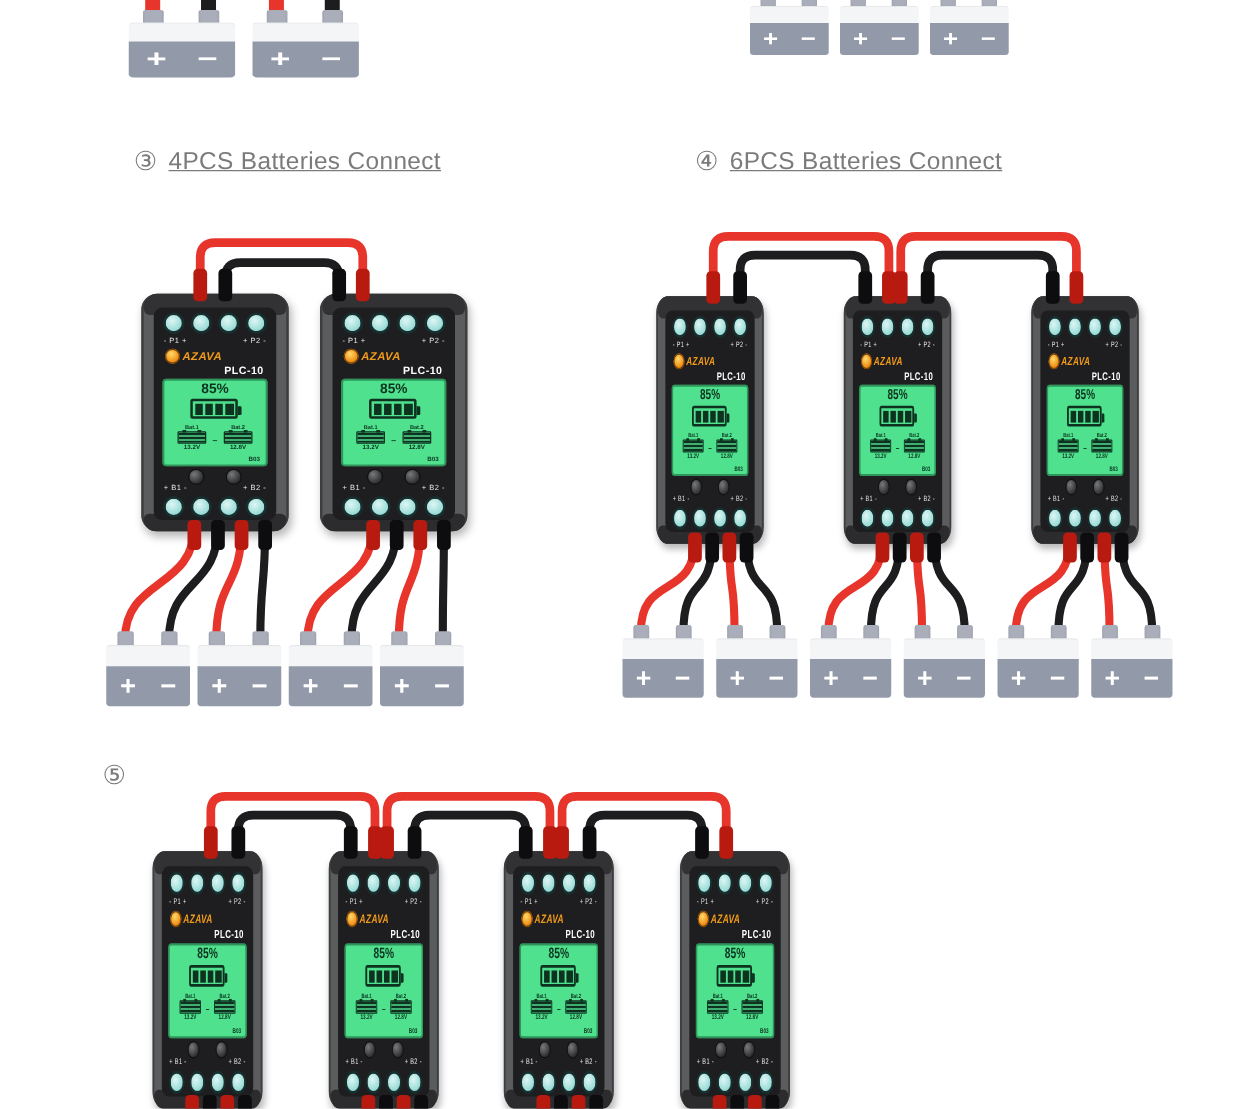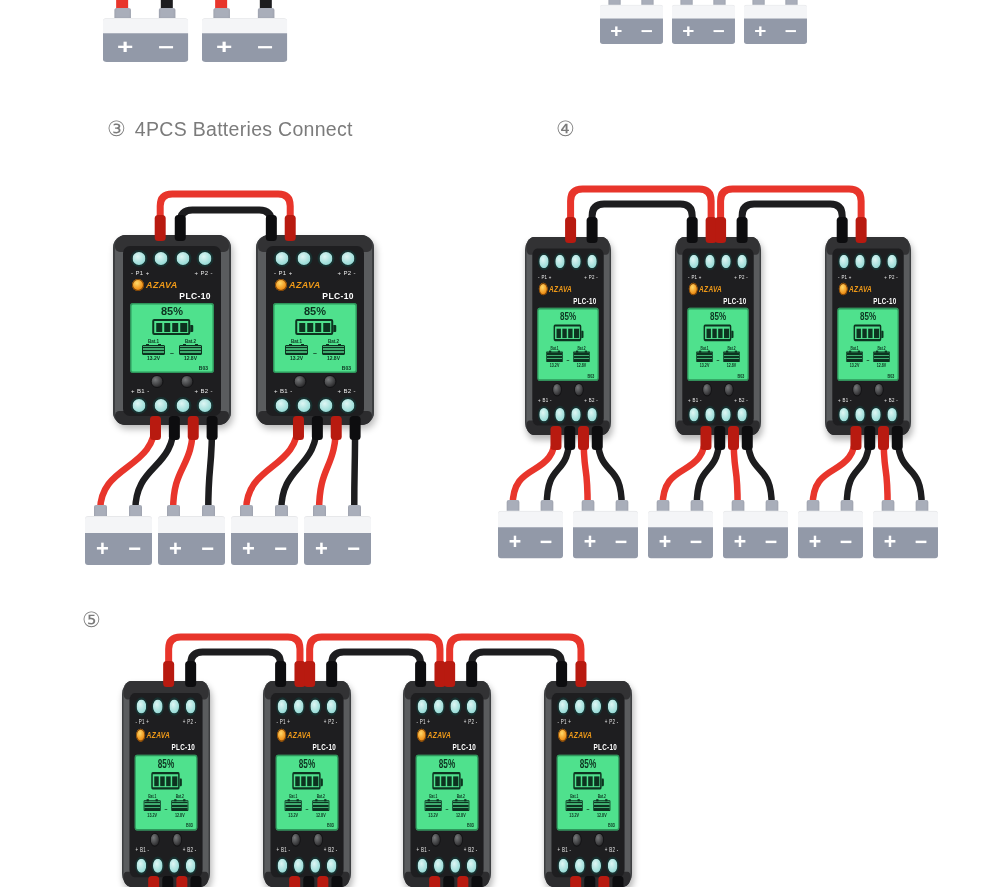--- a/index.html
+++ b/index.html
@@ -2,21 +2,21 @@
 <html><head>
 <meta charset="utf-8">
 <style>
   * { margin:0; padding:0; box-sizing:border-box; }
   body { background:#fff; font-family:"Liberation Sans", sans-serif; }
   #canvas { position:relative; width:1000px; height:887px; background:#ffffff; overflow:hidden; }
 
   
   .heading { position:absolute; z-index:1; color:#7b7b7b; white-space:nowrap; display:flex; align-items:center; }
   .heading-num { font-size:21px; margin-right:9px; }
-  .heading-text { font-size:19.5px; letter-spacing:.3px; }
+  .heading-text { font-size:19.5px; letter-spacing:.3px;text-decoration:underline; }
 
   
   #wire-layer { position:absolute; left:0; top:0; z-index:3; pointer-events:none; }
 
   
   .device { position:absolute; width:118px; height:190px; z-index:2;
             background:#5a5c5e; border-radius:13px;
             box-shadow:2px 4px 7px rgba(0,0,0,.28), inset 0 0 0 2px #3c3e40; }
   .device::before { content:""; position:absolute; left:2px; right:2px; top:0; height:17px;
             background:#323234; border-radius:11px 11px 5px 5px; }
@@ -73,20 +73,21 @@
 </head>
 <body>
 
 <div id="canvas">
   <div class="heading" style="left:107px; top:117px;">
     <span class="heading-num">③</span>
     <span class="heading-text">4PCS Batteries Connect</span>
   </div>
   <div class="heading" style="left:556px; top:117px;">
     <span class="heading-num">④</span>
+    <span class="heading-text">6PCS Batteries Connect</span>
   </div>
   <div class="heading" style="left:82px; top:608px;">
     <span class="heading-num">⑤</span>
   </div>
   <svg id="wire-layer" width="1000" height="887">
       <path d="M 160.2 223 L 160.2 206 Q 160.2 194 172.2 194 L 278.22 194 Q 290.22 194 290.22 206 L 290.22 223" stroke="#e8352b" stroke-width="7" fill="none" stroke-linecap="round"></path>
       <path d="M 180.26 223 L 180.26 222 Q 180.26 210 192.26 210 L 259.34 210 Q 271.34 210 271.34 222 L 271.34 223" stroke="#1d1d1f" stroke-width="7" fill="none" stroke-linecap="round"></path>
       <rect x="154.7" y="215" width="11" height="26" fill="#b81a10" rx="3.5"></rect>
       <rect x="284.72" y="215" width="11" height="26" fill="#b81a10" rx="3.5"></rect>
       <rect x="174.76" y="215" width="11" height="26" fill="#0d0d0f" rx="3.5"></rect>

